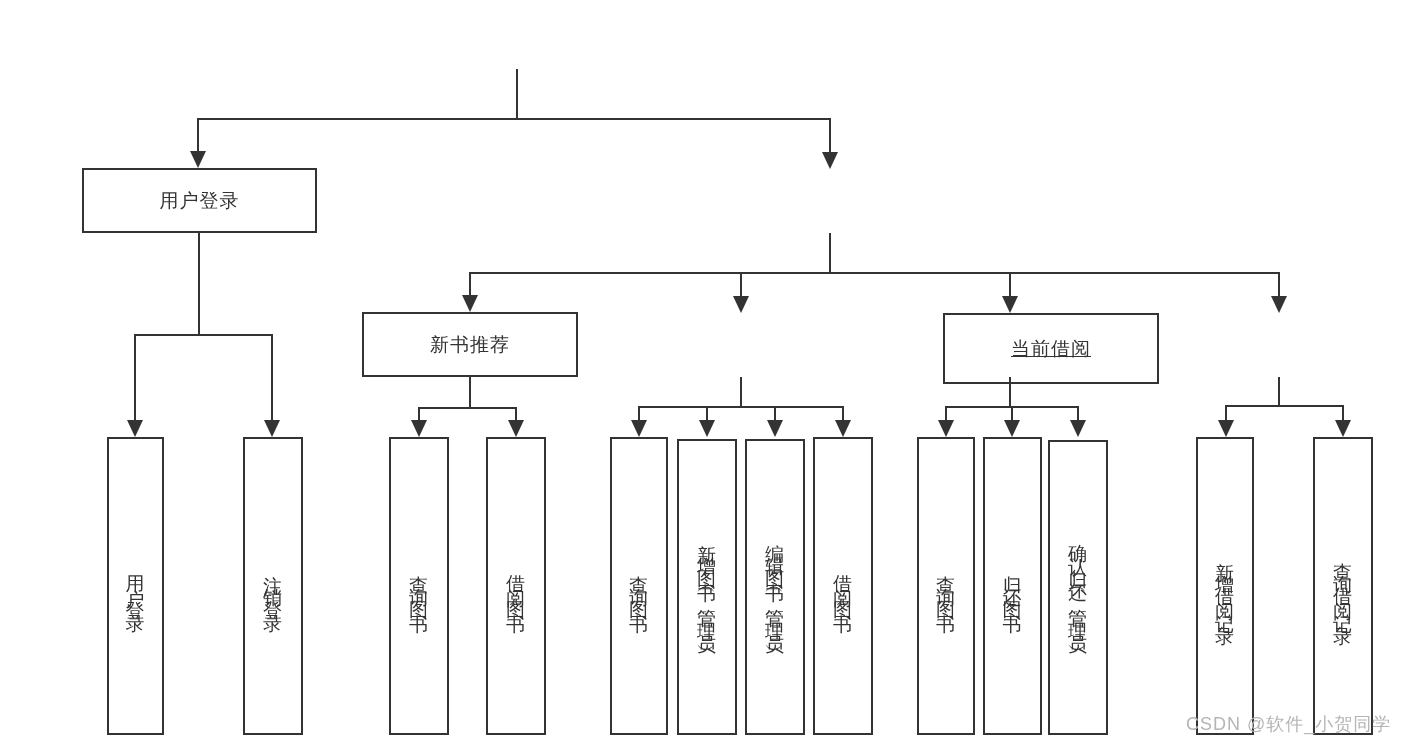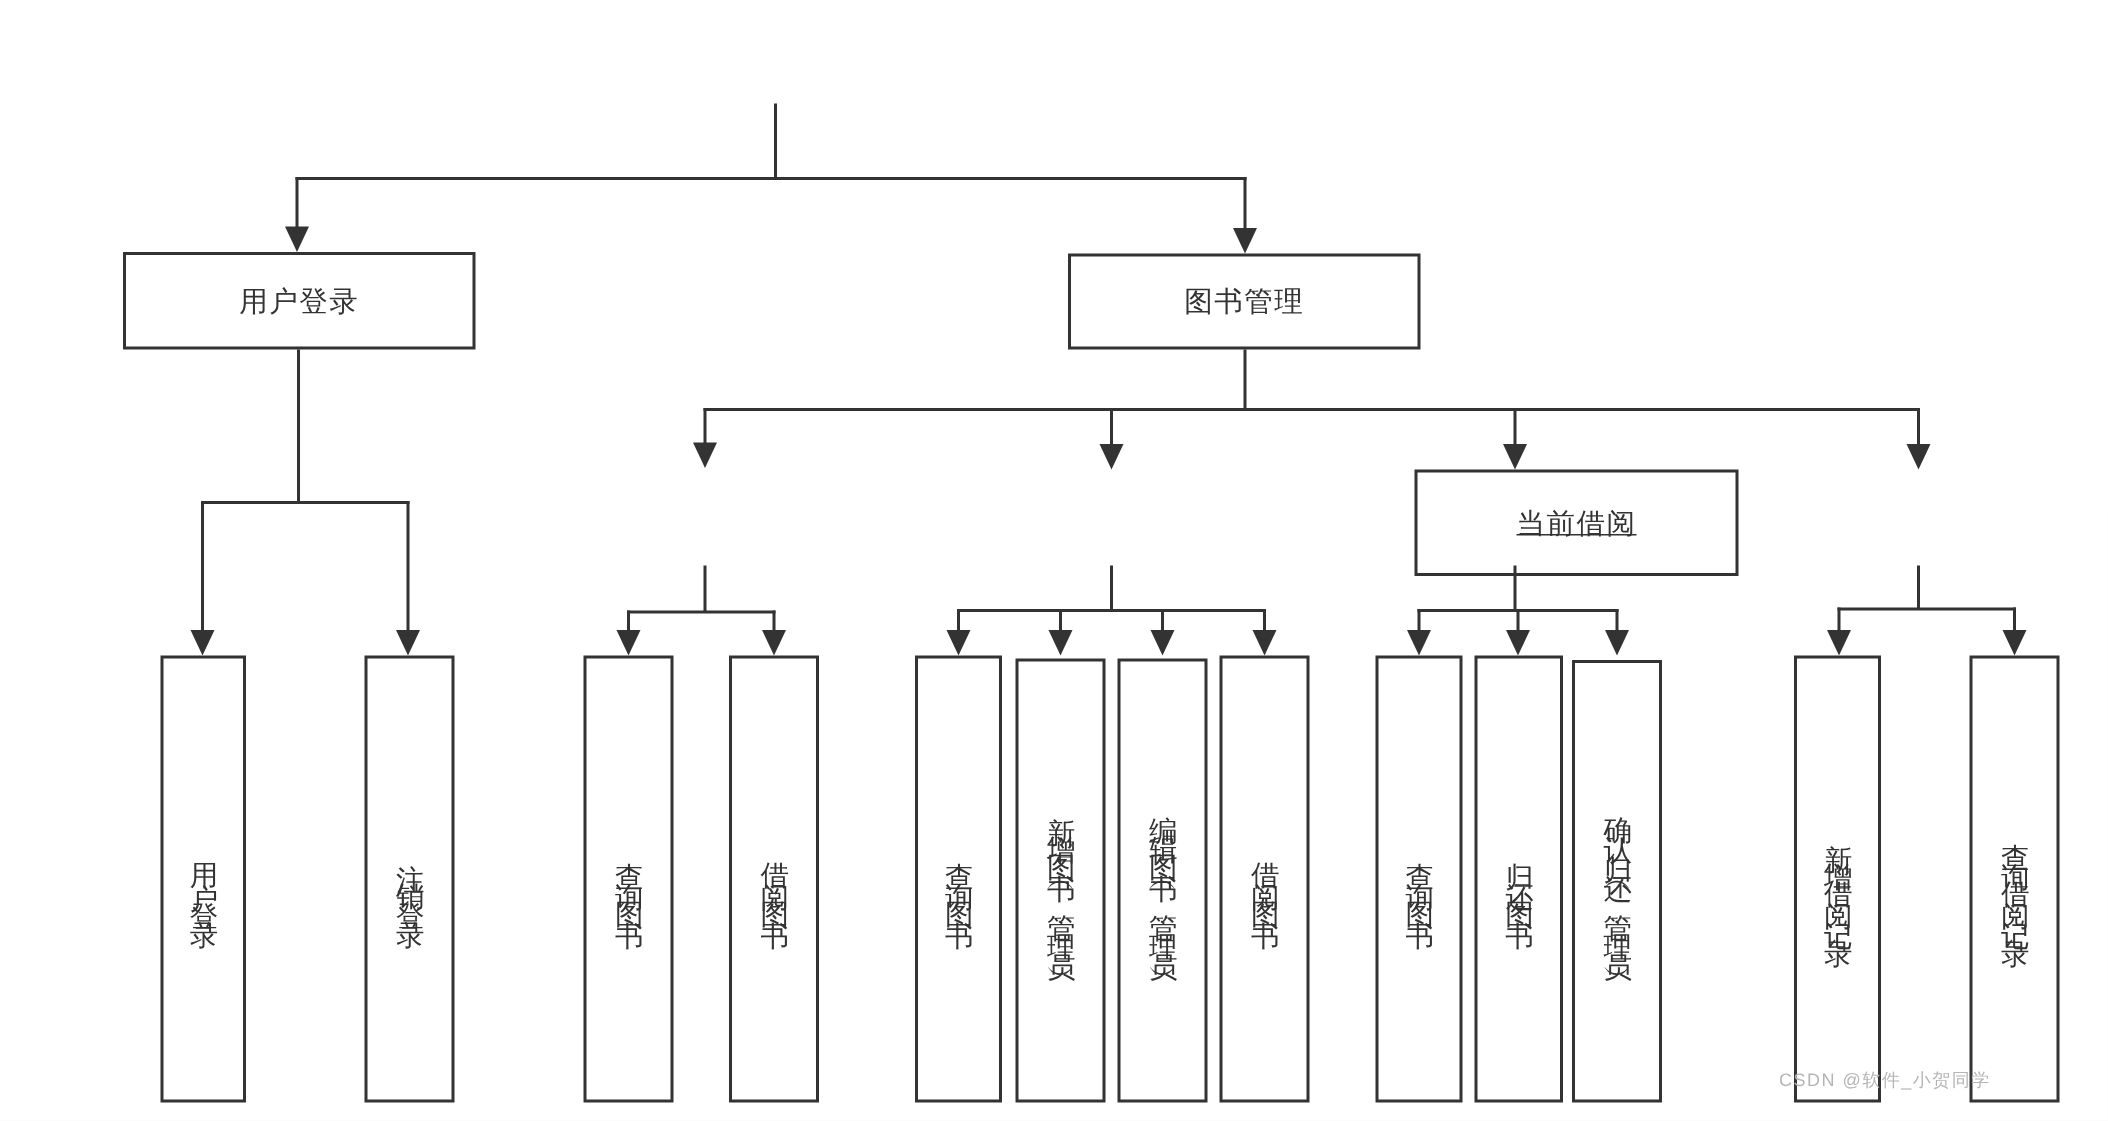--- a/index.html
+++ b/index.html
@@ -25,58 +25,58 @@
   }
   
   .vl{position:absolute;width:2px;background:var(--line);}
   .hl{position:absolute;height:2px;background:var(--line);}
   .ar{
     position:absolute;width:0;height:0;
     border-left:8px solid transparent;border-right:8px solid transparent;
     border-top:17px solid var(--line);
   }
   .watermark{
-    position:absolute;left:1186px;top:712px;font-size:12px;
+    position:absolute;left:1186px;top:712px;font-size:18px;
     color:var(--watermark);white-space:nowrap;letter-spacing:1px;
   }
 </style>
 </head>
 <body>
 
 <div class="stage">
 
 
   <div class="vl" style="left:516px;top:69px;height:49px;"></div>
   <div class="hl" style="left:197px;top:118px;width:634px;"></div>
   <div class="vl" style="left:197px;top:118px;height:34px;"></div>
   <div class="ar" style="left:190px;top:151px;"></div>
   <div class="vl" style="left:829px;top:118px;height:35px;"></div>
   <div class="ar" style="left:822px;top:152px;"></div>
 
   <div class="bx" style="left:82px;top:168px;width:235px;height:65px;">用户登录</div>
-  <div class="bx" style="left:712px;top:169px;width:235px;height:64px;">图书管理</div>
 
   <div class="vl" style="left:198px;top:233px;height:102px;"></div>
   <div class="hl" style="left:134px;top:334px;width:139px;"></div>
   <div class="vl" style="left:134px;top:334px;height:87px;"></div>
   <div class="ar" style="left:127px;top:420px;"></div>
   <div class="vl" style="left:271px;top:334px;height:87px;"></div>
   <div class="ar" style="left:264px;top:420px;"></div>
 
   <div class="vl" style="left:829px;top:233px;height:41px;"></div>
   <div class="hl" style="left:469px;top:272px;width:811px;"></div>
   <div class="vl" style="left:469px;top:272px;height:24px;"></div>
   <div class="ar" style="left:462px;top:295px;"></div>
   <div class="vl" style="left:740px;top:272px;height:25px;"></div>
   <div class="ar" style="left:733px;top:296px;"></div>
   <div class="vl" style="left:1009px;top:272px;height:25px;"></div>
   <div class="ar" style="left:1002px;top:296px;"></div>
   <div class="vl" style="left:1278px;top:272px;height:25px;"></div>
   <div class="ar" style="left:1271px;top:296px;"></div>
 
+  <div class="bx" style="left:362px;top:312px;width:216px;height:65px;">新书推荐</div>
   <div class="bx" style="left:943px;top:313px;width:216px;height:71px;text-decoration:underline;">当前借阅</div>
 
   <div class="vl" style="left:469px;top:377px;height:31px;"></div>
   <div class="hl" style="left:418px;top:407px;width:99px;"></div>
   <div class="vl" style="left:418px;top:407px;height:14px;"></div>
   <div class="ar" style="left:411px;top:420px;"></div>
   <div class="vl" style="left:515px;top:407px;height:14px;"></div>
   <div class="ar" style="left:508px;top:420px;"></div>
 
   <div class="vl" style="left:740px;top:377px;height:30px;"></div>

